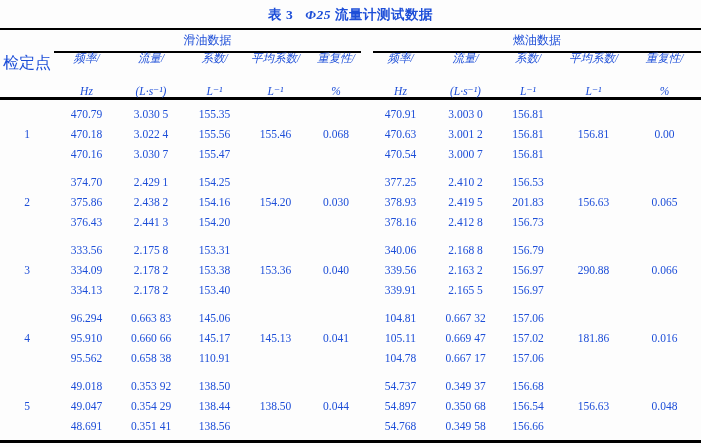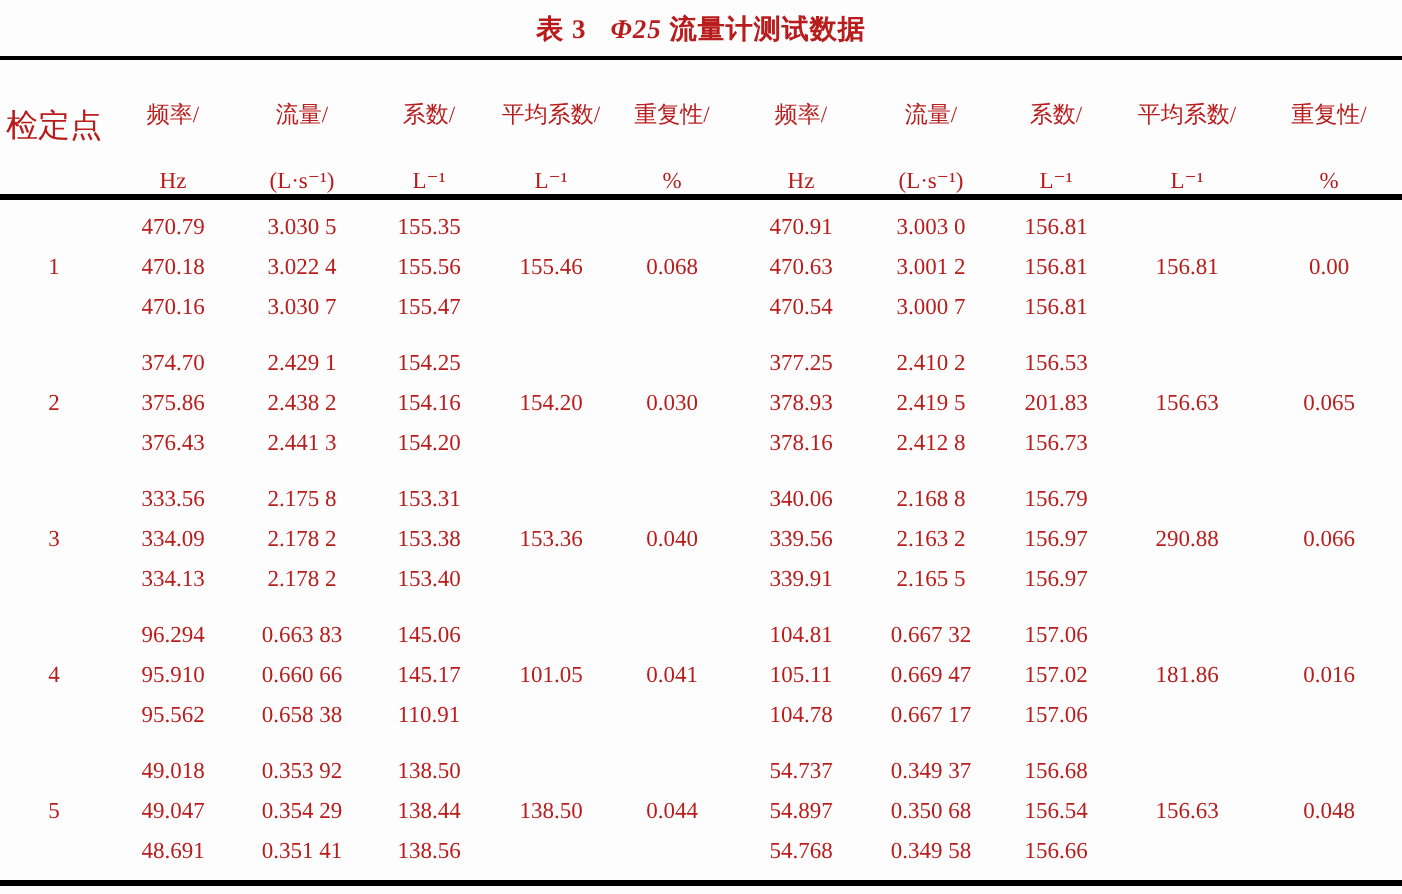--- a/index.html
+++ b/index.html
@@ -1,17 +1,17 @@
 <!DOCTYPE html>
 <html><head>
 <meta charset="utf-8">
 <style>
   html,body{margin:0;padding:0;background:#e8e8e8;}
   .page{
-    width:701px;height:447px;background:#fdfdfd;color:#b91c1c;
+    width:701px;height:447px;background:#fdfdfd;color:#1d4ed8;
     font-family:"Liberation Serif","DejaVu Serif",serif;
     position:relative;overflow:hidden;margin:0 auto;
     --cols:54px 65px 64px 63px 59px 62px 67px 63px 62px 69px 73px;
   }
   .title{
     text-align:center;padding-top:6px;height:20px;
     font-size:13.5px;font-weight:bold;letter-spacing:.5px;
   }
   .title .phi{font-style:italic;margin-left:12px;margin-right:4px;}
   .rule{background:#000;}
@@ -27,21 +27,21 @@
     font-size:16px;
   }
   .group-label{
     grid-row:1;display:flex;align-items:center;justify-content:center;
     font-size:12px;border-bottom:2px solid #000;
   }
   .g1{grid-column:2/7;margin-right:6px;}
   .g2{grid-column:7/12;margin-left:6px;}
   .subhead{
     grid-row:2;display:flex;flex-direction:column;align-items:center;justify-content:center;
-    gap:20px;font-size:11.5px;line-height:1.1;text-align:center;
+    gap:20px;font-size:11.5px;line-height:1.1;text-align:center;font-style:italic;
   }
   .tbody{padding:0;}
   .point-block{
     display:grid;grid-template-columns:var(--cols);
     grid-template-rows:20px 20px 20px;
     padding:4px 0;align-items:center;
   }
   .cell{text-align:center;font-size:11.5px;white-space:nowrap;}
   .gc1{grid-column:1}.gc2{grid-column:2}.gc3{grid-column:3}.gc4{grid-column:4}
   .gc5{grid-column:5}.gc6{grid-column:6}.gc7{grid-column:7}.gc8{grid-column:8}
@@ -54,20 +54,22 @@
 <div class="page">
 
   <div class="title">
     <span>表 3</span><span class="phi">Φ25</span><span>流量计测试数据</span>
   </div>
 
   <div class="rule rule-top"></div>
 
   <div class="thead">
     <div class="point-head">检定点</div>
+    <div class="group-label g1">滑油数据</div>
+    <div class="group-label g2">燃油数据</div>
 
     <div class="subhead gc2">
       <div>频率/</div>
       <div>Hz</div>
     </div>
     <div class="subhead gc3">
       <div>流量/</div>
       <div>(L·s⁻¹)</div>
     </div>
     <div class="subhead gc4">
@@ -197,21 +199,21 @@
 
     <div class="cell gc2 gr1">96.294</div>
     <div class="cell gc3 gr1">0.663 83</div>
     <div class="cell gc4 gr1">145.06</div>
     <div class="cell gc2 gr2">95.910</div>
     <div class="cell gc3 gr2">0.660 66</div>
     <div class="cell gc4 gr2">145.17</div>
     <div class="cell gc2 gr3">95.562</div>
     <div class="cell gc3 gr3">0.658 38</div>
     <div class="cell gc4 gr3">110.91</div>
-    <div class="cell gc5 grall">101.05</div>
+    <div class="cell gc5 grall">145.13</div>
     <div class="cell gc6 grall">0.041</div>
 
     <div class="cell gc7 gr1">104.81</div>
     <div class="cell gc8 gr1">0.667 32</div>
     <div class="cell gc9 gr1">157.06</div>
     <div class="cell gc7 gr2">105.11</div>
     <div class="cell gc8 gr2">0.669 47</div>
     <div class="cell gc9 gr2">157.02</div>
     <div class="cell gc7 gr3">104.78</div>
     <div class="cell gc8 gr3">0.667 17</div>

